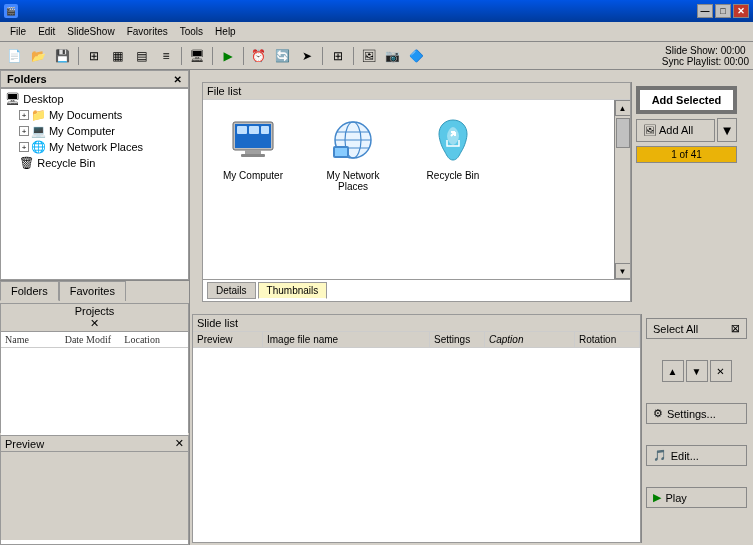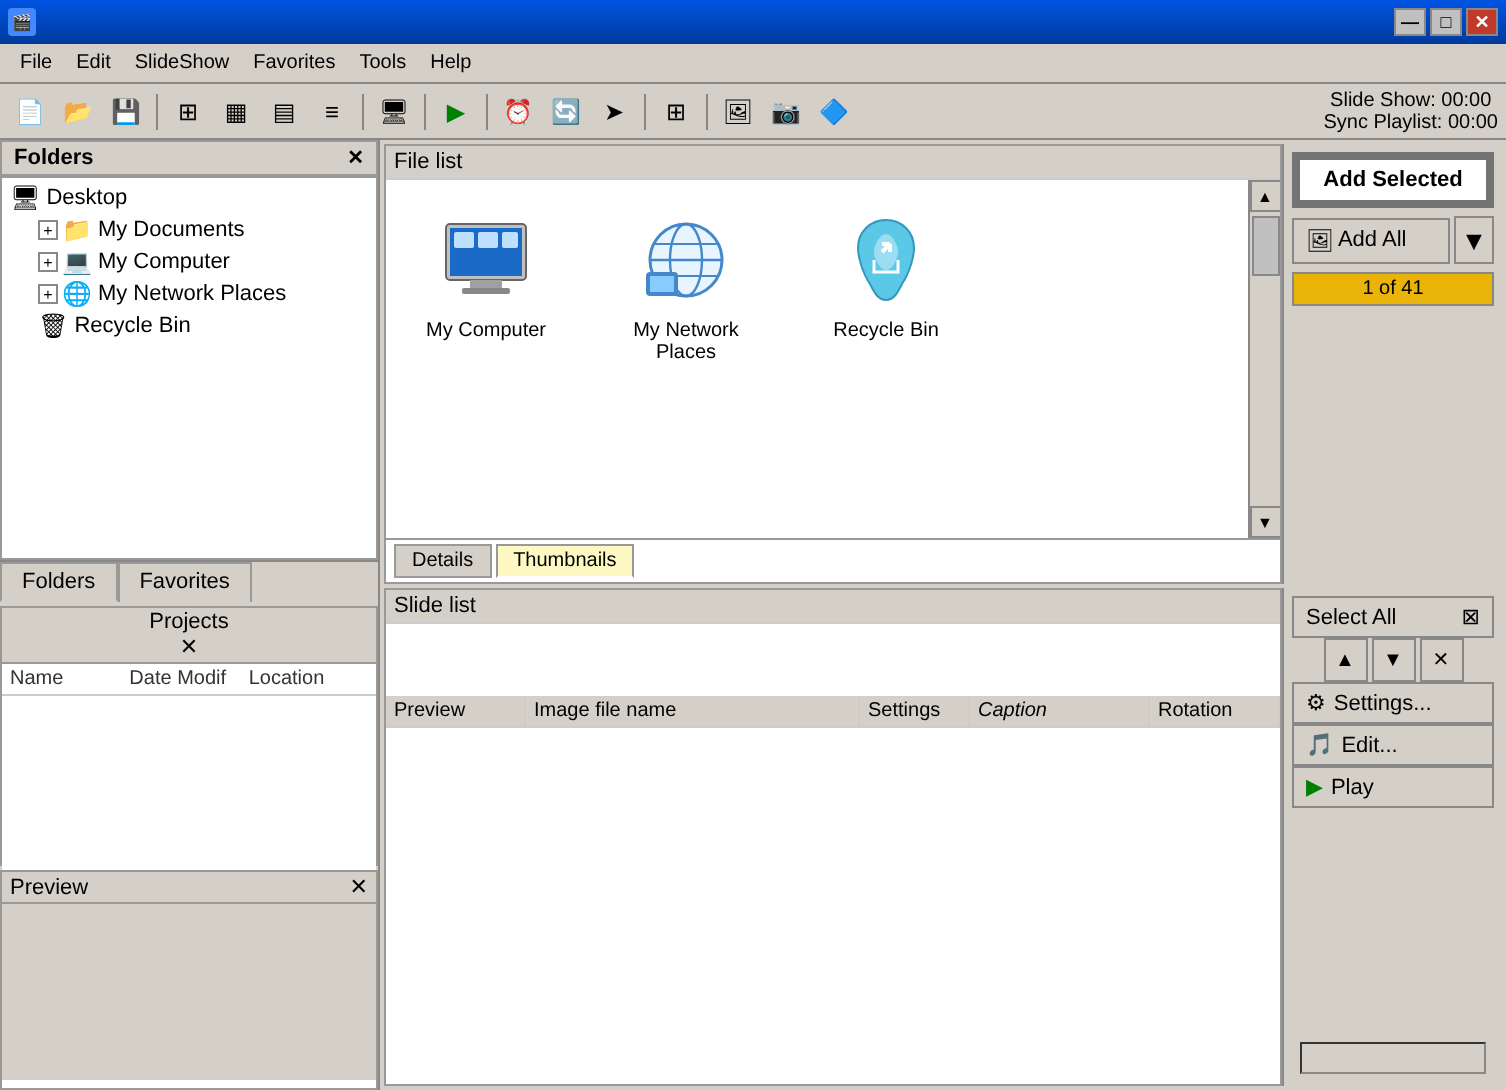--- a/index.html
+++ b/index.html
@@ -40,21 +40,21 @@
 
     
     .tab-bar { display: flex; border-top: 1px solid #888; }
     .tab { padding: 3px 10px; border: 1px solid #999; border-bottom: none; cursor: pointer; font-size: 11px; background: #d4d0c8; }
     .tab.active { background: #d4d0c8; border-bottom: 1px solid #d4d0c8; }
 
     
     .projects-panel { height: 130px; border: 1px solid #999; background: white; margin-top: 2px; }
     .projects-header { background: #d4d0c8; border-bottom: 1px solid #999; padding: 1px 4px; display: flex; align-items: center; justify-content: space-between; font-size: 11px; flex-direction: column; }
     .projects-cols { display: flex; padding: 2px 4px; font-size: 10px; color: #333; border-bottom: 1px solid #ccc; }
-    .projects-col { flex: 1; }
+    .projects-col { flex: 1; font-family: Liberation Serif, serif; }
     .projects-body { height: 100px; overflow-y: auto; background: white; }
 
     
     .preview-panel { height: 110px; border: 1px solid #999; background: white; margin-top: 2px; }
     .preview-header { background: #d4d0c8; border-bottom: 1px solid #999; padding: 1px 4px; display: flex; align-items: center; justify-content: space-between; font-size: 11px; }
     .preview-body { background: #d4d0c8; height: 88px; }
 
     
     .right-area { flex: 1; display: flex; flex-direction: column; }
 
@@ -79,33 +79,33 @@
     .right-side-panel { width: 110px; background: #d4d0c8; border-left: 1px solid #888; display: flex; flex-direction: column; padding: 4px; gap: 4px; }
 
     .action-btn { width: 100%; padding: 3px 6px; border: 1px solid #888; background: #d4d0c8; cursor: pointer; font-size: 11px; display: flex; align-items: center; gap: 4px; text-align: left; }
 
     .add-selected-btn { width: 100%; padding: 4px 6px; border: 4px solid #737373; background: #ffffff; cursor: pointer; font-size: 11px; font-weight: bold; text-align: center; }
     .add-all-btn { width: 100%; padding: 4px 6px; border: 1px solid #888; background: #d4d0c8; cursor: pointer; font-size: 11px; display: flex; align-items: center; gap: 2px; }
 
     .page-indicator { font-size: 10px; text-align: center; border: 1px solid #888; padding: 2px; background: #eab308; }
 
     
-    .slide-list-panel { flex: 1; border: 1px solid #999; margin: 2px; margin-top: 0; background: white; display: flex; flex-direction: column; gap: 36px; }
+    .slide-list-panel { flex: 1; border: 1px solid #999; margin: 2px; margin-top: 0; background: white; display: flex; flex-direction: column; }
     .slide-list-header { padding: 2px 4px; font-size: 11px; border-bottom: 1px solid #ccc; background: #d4d0c8; }
     .slide-list-cols { display: flex; border-bottom: 1px solid #ccc; background: #d4d0c8; }
     .slide-col { padding: 2px 4px; font-size: 10px; border-right: 1px solid #ccc; }
     .slide-col.preview { width: 70px; }
     .slide-col.filename { flex: 1; }
     .slide-col.settings { width: 55px; }
     .slide-col.caption { width: 90px; font-style: italic; }
     .slide-col.rotation { width: 65px; }
     .slide-list-body { flex: 1; background: white; }
 
     
-    .slide-right-panel { width: 110px; background: #d4d0c8; border-left: 1px solid #888; display: flex; flex-direction: column; padding: 4px; gap: 0; }
+    .slide-right-panel { width: 110px; background: #d4d0c8; border-left: 1px solid #888; display: flex; flex-direction: column; padding: 4px; gap: 21px; }
     .select-all-btn { display: flex; align-items: center; justify-content: space-between; padding: 3px 6px; border: 1px solid #888; background: #d4d0c8; cursor: pointer; font-size: 11px; }
     .nav-btns { display: flex; gap: 2px; justify-content: center; }
     .nav-btn { width: 22px; height: 22px; border: 1px solid #888; background: #d4d0c8; cursor: pointer; display: flex; align-items: center; justify-content: center; font-size: 10px; }
 
     .bottom-row { display: flex; flex: 1; overflow: hidden; }
     .slide-list-area { flex: 1; display: flex; flex-direction: column; }
 
     
     .progress-bar { height: 16px; background: #d4d0c8; border: 1px inset #888; margin: 2px 4px; }
     .progress-fill { height: 100%; background: #0054e3; width: 0%; }
@@ -214,21 +214,21 @@
       <div class="preview-header">
         <span>Preview</span>
         <span>✕</span>
       </div>
       <div class="preview-body"></div>
     </div>
   </div>
 
   <div class="right-area">
 
-    <div style="display: flex; height: 220px; margin: 2px; align-items: center;">
+    <div style="display: flex; height: 220px; margin: 12px; align-items: center;">
       <div class="file-list-panel" style="flex: 1; margin: 0;">
         <div class="file-list-header">
           <span>File list</span>
         </div>
         <div class="file-list-body">
           <div class="file-list-scroll">
 
             <div class="file-item">
               <div class="file-icon">
                 <svg width="48" height="48" viewBox="0 0 48 48" xmlns="http://www.w3.org/2000/svg">

